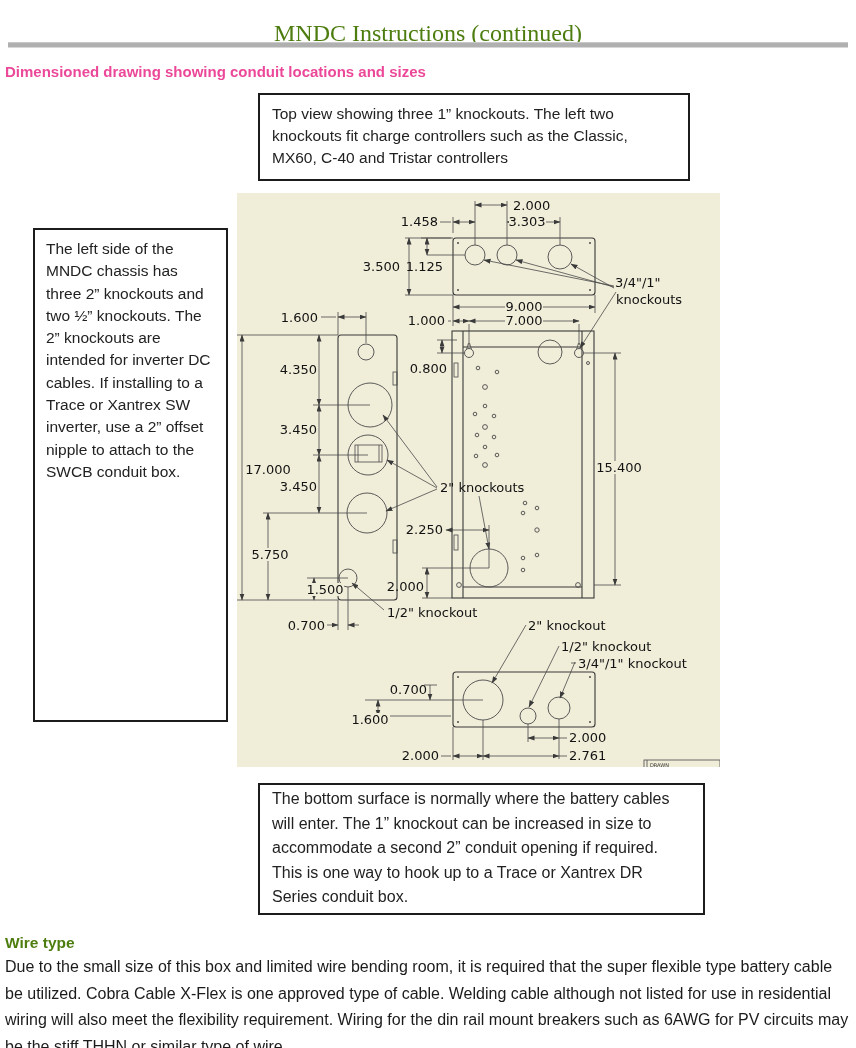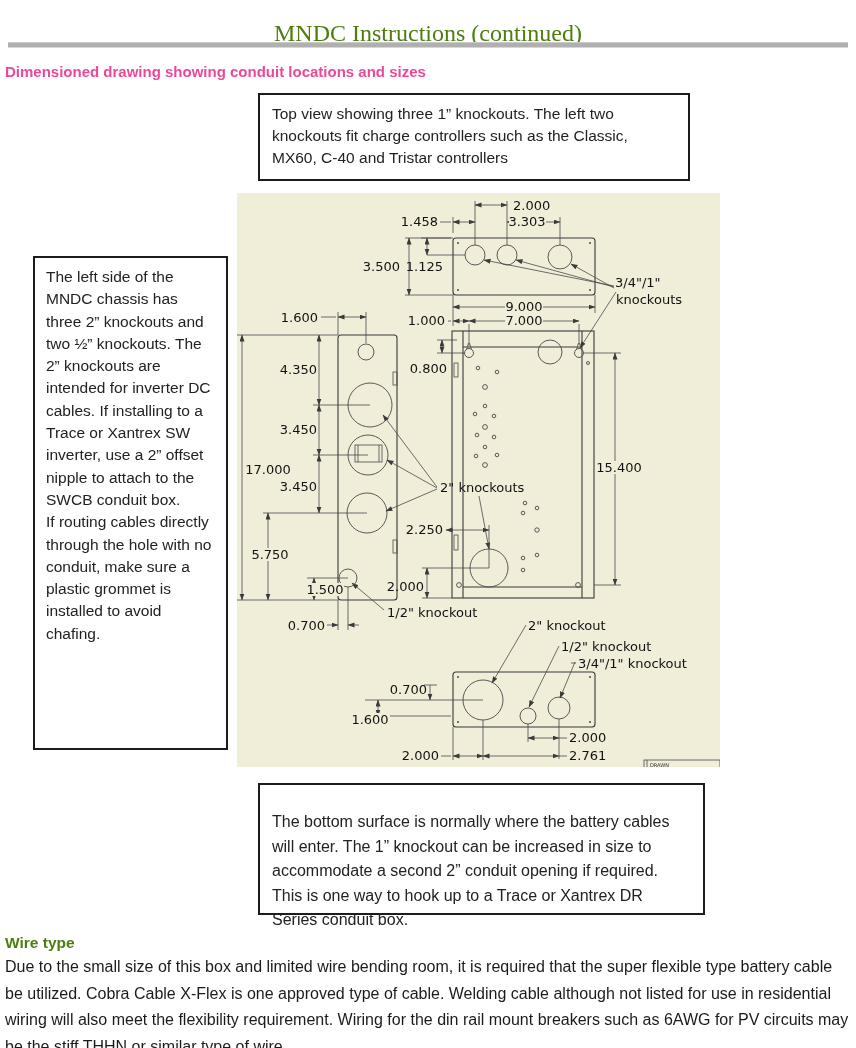--- a/index.html
+++ b/index.html
@@ -7,23 +7,23 @@
        font-family:"Liberation Sans","DejaVu Sans",sans-serif;color:#1a1a1a;}
   .abs{position:absolute;}
   .page-title{top:20px;left:0;width:856px;text-align:center;
        font-family:"Liberation Serif","DejaVu Serif",serif;font-size:24px;color:#4d7c0f;}
   .rule{top:42px;left:8px;width:840px;height:4px;background:#b0b0b0;
        border-top:1px solid #c9c9c9;border-bottom:1px solid #d8d8d8;}
   .section-heading{top:63px;left:5px;font-size:15px;font-weight:bold;color:#ec4899;}
   .note-box{border:2px solid #1c1c1c;background:#fff;box-sizing:border-box;
        font-size:15.5px;line-height:22px;color:#222;}
   .note-top{left:258px;top:93px;width:432px;height:88px;padding:8px 12px;}
-  .note-left{left:33px;top:228px;width:195px;height:494px;padding:8px 11px;line-height:22.3px;margin-top:28px;}
+  .note-left{left:33px;top:228px;width:195px;height:494px;padding:8px 11px;line-height:22.3px;}
   .note-left .p2{margin-top:0;}
-  .note-bottom{left:258px;top:783px;width:447px;height:132px;padding:25px 12px;
+  .note-bottom{left:258px;top:783px;width:447px;height:132px;padding:2px 12px;
        font-size:16px;line-height:24.5px;}
   .drawing-panel{left:237px;top:193px;width:483px;height:574px;background:#f0edd9;}
   .wire-heading{left:5px;top:934px;font-size:15.5px;font-weight:bold;color:#4d7c0f;}
   .wire-body{left:5px;top:954px;width:846px;font-size:16px;line-height:26.5px;color:#1b1b1b;}
   
   .part{fill:none;stroke:#3a3a3a;stroke-width:1.1;}
   .thin{fill:none;stroke:#4a4a4a;stroke-width:0.8;}
   .dim{fill:none;stroke:#4a4a4a;stroke-width:0.8;}
   .dtext{font-family:"DejaVu Sans","Liberation Sans",sans-serif;font-size:13px;fill:#121212;}
   .ttext{font-family:"DejaVu Sans","Liberation Sans",sans-serif;font-size:5px;fill:#333;}
@@ -37,21 +37,20 @@
 <div class="abs page-title">MNDC Instructions (continued)</div>
 <div class="abs rule"></div>
 <div class="abs section-heading">Dimensioned drawing showing conduit locations and sizes</div>
 
 <div class="abs note-box note-top">
   <div>Top view showing three 1” knockouts. The left two knockouts fit charge controllers such as the Classic, MX60, C-40 and Tristar controllers</div>
 </div>
 
 <div class="abs note-box note-left">
   <div>The left side of the MNDC chassis has three 2” knockouts and two ½” knockouts. The 2” knockouts are intended for inverter DC cables. If installing to a Trace or Xantrex SW inverter, use a 2” offset nipple to attach to the SWCB conduit box.</div>
-  <div class="p2">If routing cables directly through the hole with no conduit, make sure a plastic grommet is installed to avoid chafing.</div>
 </div>
 
 <div class="abs drawing-panel">
 <svg width="483" height="574" viewBox="0 0 483 574">
   <defs>
     <marker id="ae" markerWidth="8" markerHeight="6" refX="6.5" refY="2.5" orient="auto" markerUnits="userSpaceOnUse">
       <path d="M0,0 L7,2.5 L0,5 z" fill="#3a3a3a"></path>
     </marker>
     <marker id="as" markerWidth="8" markerHeight="6" refX="6.5" refY="2.5" orient="auto-start-reverse" markerUnits="userSpaceOnUse">
       <path d="M0,0 L7,2.5 L0,5 z" fill="#3a3a3a"></path>

